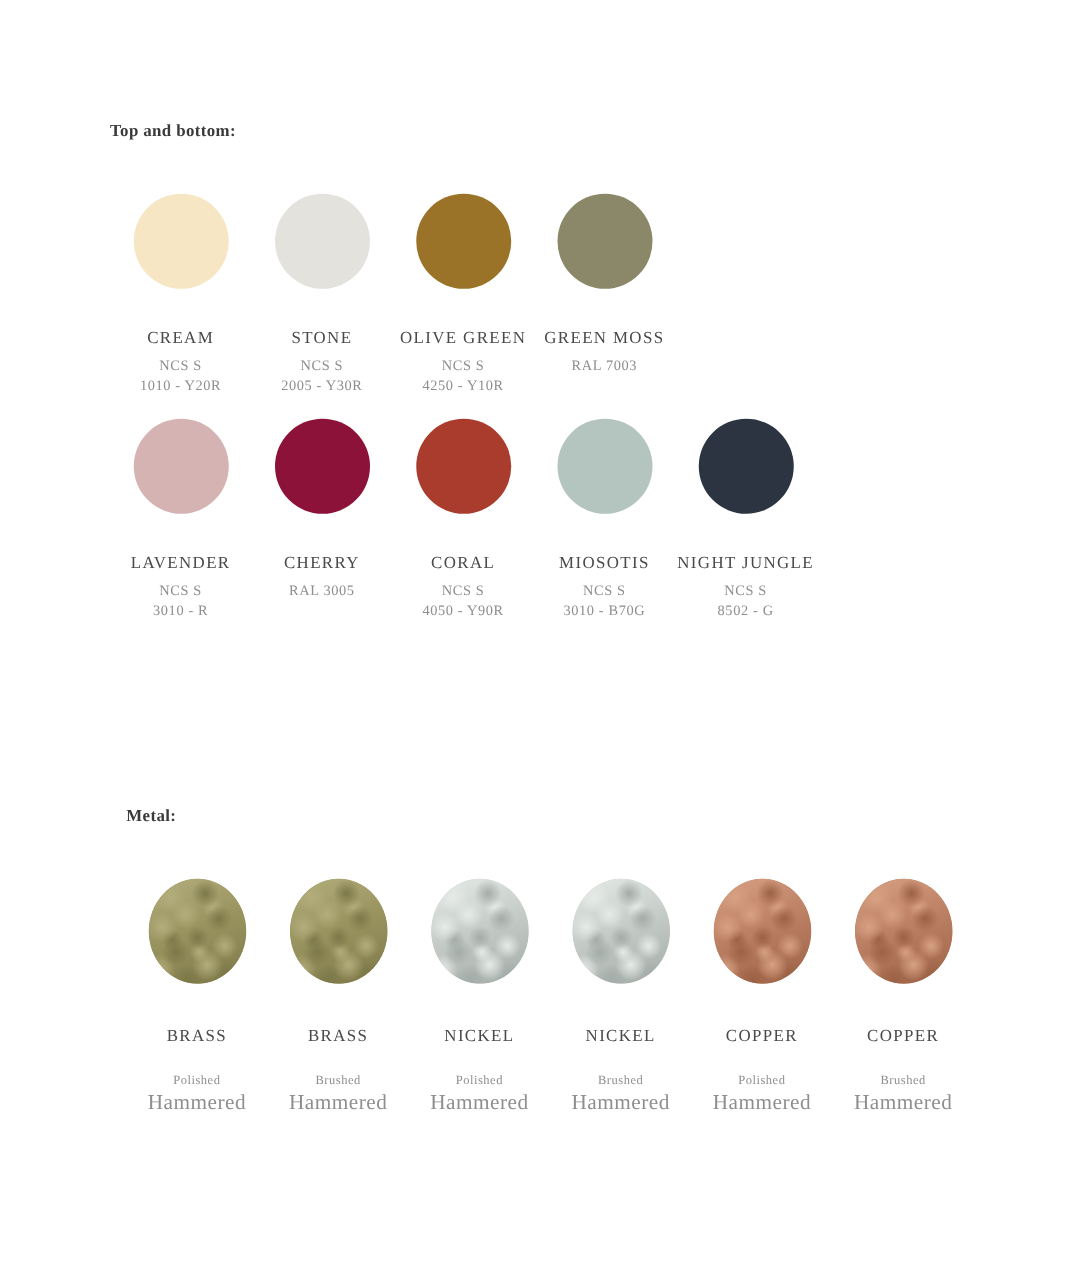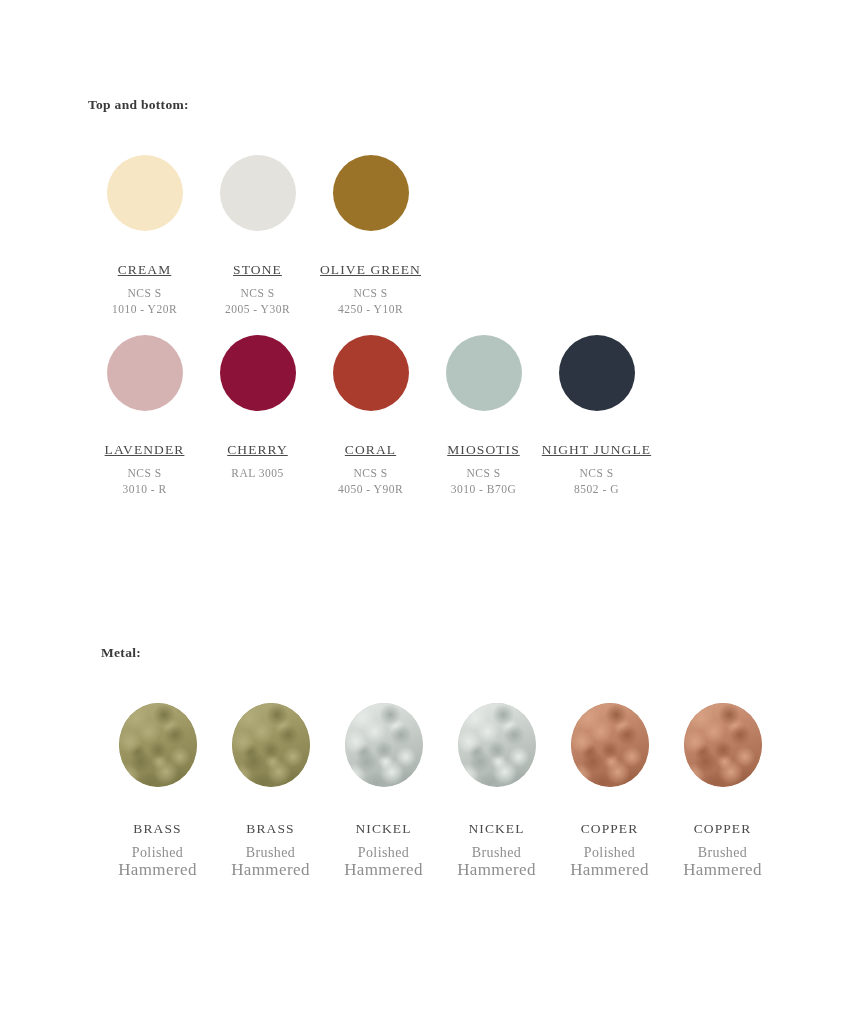--- a/index.html
+++ b/index.html
@@ -63,21 +63,20 @@
     display: block;
   }
 
   .color-name {
     margin-top: 31px;
     font-family: "Liberation Serif", "DejaVu Serif", serif;
     font-size: 13.5px;
     letter-spacing: 1.1px;
     color: #4a4a4a;
     white-space: nowrap;
-    text-decoration: underline;
   }
   .color-code {
     margin-top: 7px;
     font-family: "Liberation Serif", "DejaVu Serif", serif;
     font-size: 11.5px;
     letter-spacing: 0.5px;
     color: #8e8e8e;
     line-height: 16px;
     white-space: nowrap;
   }
@@ -109,23 +108,23 @@
   }
   .metal-name {
     margin-top: 34px;
     font-family: "Liberation Serif", "DejaVu Serif", serif;
     font-size: 13.5px;
     letter-spacing: 1.1px;
     color: #4a4a4a;
     white-space: nowrap;
   }
   .metal-finish {
-    margin-top: 7px;
-    font-family: "Liberation Serif", "DejaVu Serif", serif;
-    font-size: 14px;
+    margin-top: 19px;
+    font-family: "Liberation Serif", "DejaVu Serif", serif;
+    font-size: 10px;
     letter-spacing: 0.4px;
     color: #8e8e8e;
     line-height: 17px;
     white-space: nowrap;
   }
   .metal-finish-line2 {
     font-family: "Liberation Serif", "DejaVu Serif", serif;
     font-size: 17px;
     letter-spacing: 0.4px;
     color: #8e8e8e;
@@ -152,20 +151,25 @@
         <div class="color-name">STONE</div>
         <div class="color-code">NCS S</div>
         <div class="color-code-line2">2005 - Y30R</div>
       </div>
       <div class="swatch-cell">
         <span class="disc" style="background: rgb(155, 115, 40);"></span>
         <div class="color-name">OLIVE GREEN</div>
         <div class="color-code">NCS S</div>
         <div class="color-code-line2">4250 - Y10R</div>
       </div>
+      <div class="swatch-cell">
+        <span class="disc" style="background: rgb(139, 136, 105);"></span>
+        <div class="color-name">GREEN MOSS</div>
+        <div class="color-code">RAL 7003</div>
+      </div>
     </div>
   <div class="swatch-row" id="color-row-2">
       <div class="swatch-cell">
         <span class="disc" style="background: rgb(214, 179, 179);"></span>
         <div class="color-name">LAVENDER</div>
         <div class="color-code">NCS S</div>
         <div class="color-code-line2">3010 - R</div>
       </div>
       <div class="swatch-cell">
         <span class="disc" style="background: rgb(141, 18, 57);"></span>

